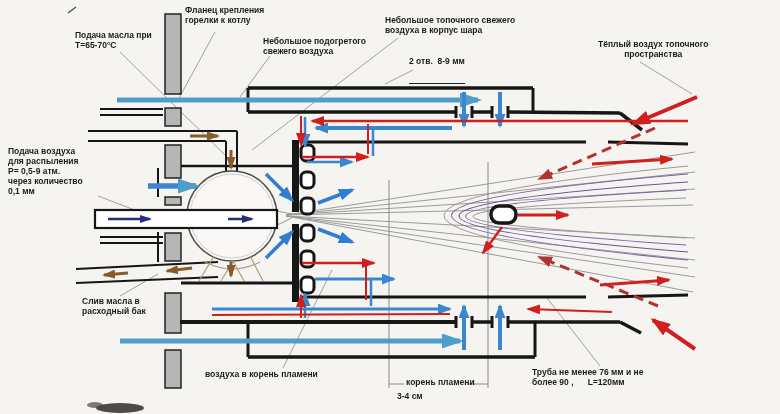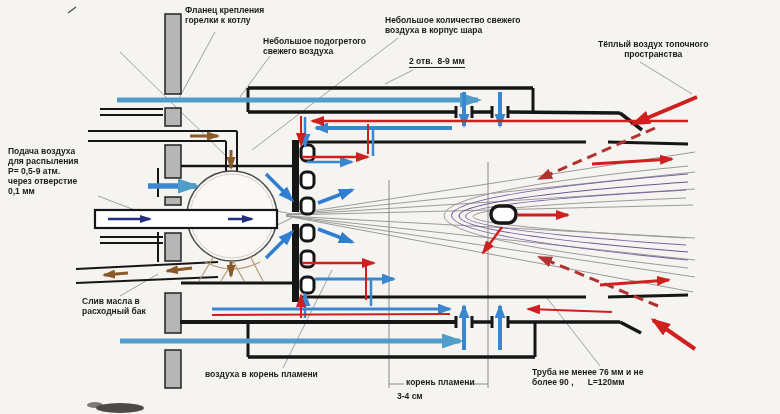--- a/index.html
+++ b/index.html
@@ -5,21 +5,21 @@
   html,body{margin:0;padding:0;background:#e8e8e8;}
   .stage{position:relative;width:780px;height:414px;margin:0 auto;background:#f6f4f1;overflow:hidden;
          font-family:"Liberation Sans",sans-serif;}
   .stage svg{position:absolute;left:0;top:0;}
   .label{position:absolute;font-weight:bold;font-size:8.5px;line-height:1.18;color:#1c1c1c;}
   .label span{display:block;white-space:pre;}
   .lbl-oil{left:75px;top:30px;}
   .lbl-flange{left:185px;top:5px;}
   .lbl-fresh{left:263px;top:36px;}
   .lbl-freshball{left:385px;top:15px;}
-  .lbl-holes{left:409px;top:56px;border-bottom:1.5px solid #222;padding-bottom:1px;}
+  .lbl-holes{left:409px;top:56px;border-bottom:1.5px solid #222;padding-bottom:17px;}
   .lbl-warm{left:598px;top:39px;text-align:center;}
   .lbl-atom{left:8px;top:146px;}
   .lbl-drain{left:82px;top:296px;}
   .lbl-main{left:205px;top:369px;}
   .lbl-root{left:406px;top:377px;}
   .lbl-rootsize{left:397px;top:391px;}
   .lbl-tube{left:532px;top:367px;}
   .st-dim{stroke:#8a8a8a;fill:none;stroke-width:1;}
   .st-lead{stroke:#a0a0a0;fill:none;stroke-width:1;}
   .st-tan{stroke:#b49a74;fill:none;stroke-width:1.2;}
@@ -263,44 +263,48 @@
     <line class="ar-brown" x1="128" y1="273" x2="104" y2="275" stroke-width="3" marker-end="url(#aBrown)"></line>
     <line class="ar-brown" x1="192" y1="268" x2="167" y2="271" stroke-width="3" marker-end="url(#aBrown)"></line>
   </g>
 
   <g>
     <ellipse cx="120" cy="408" rx="24" ry="5" fill="#2e2a28" opacity="0.85"></ellipse>
     <ellipse cx="95" cy="405" rx="8" ry="3" fill="#4a443f" opacity="0.7"></ellipse>
   </g>
 </svg>
 
+<div class="label lbl-oil">
+  <span>Подача масла при</span>
+  <span>Т=65-70°С</span>
+</div>
 <div class="label lbl-flange">
   <span>Фланец крепления</span>
   <span>горелки к котлу</span>
 </div>
 <div class="label lbl-fresh">
   <span>Небольшое подогретого</span>
   <span>свежего воздуха</span>
 </div>
 <div class="label lbl-freshball">
-  <span>Небольшое количество свежего</span>
+  <span>Небольшое топочного свежего</span>
   <span>воздуха в корпус шара</span>
 </div>
 <div class="label lbl-holes">
   <span>2 отв.  8-9 мм</span>
 </div>
 <div class="label lbl-warm">
   <span>Тёплый воздух топочного</span>
   <span>пространства</span>
 </div>
 <div class="label lbl-atom">
   <span>Подача воздуха</span>
   <span>для распыления</span>
   <span>Р= 0,5-9 атм.</span>
-  <span>через отверстие</span>
+  <span>через количество</span>
   <span>0,1 мм</span>
 </div>
 <div class="label lbl-drain">
   <span>Слив масла в</span>
   <span>расходный бак</span>
 </div>
 <div class="label lbl-main">
   <span>воздуха в корень пламени</span>
 </div>
 <div class="label lbl-root">

